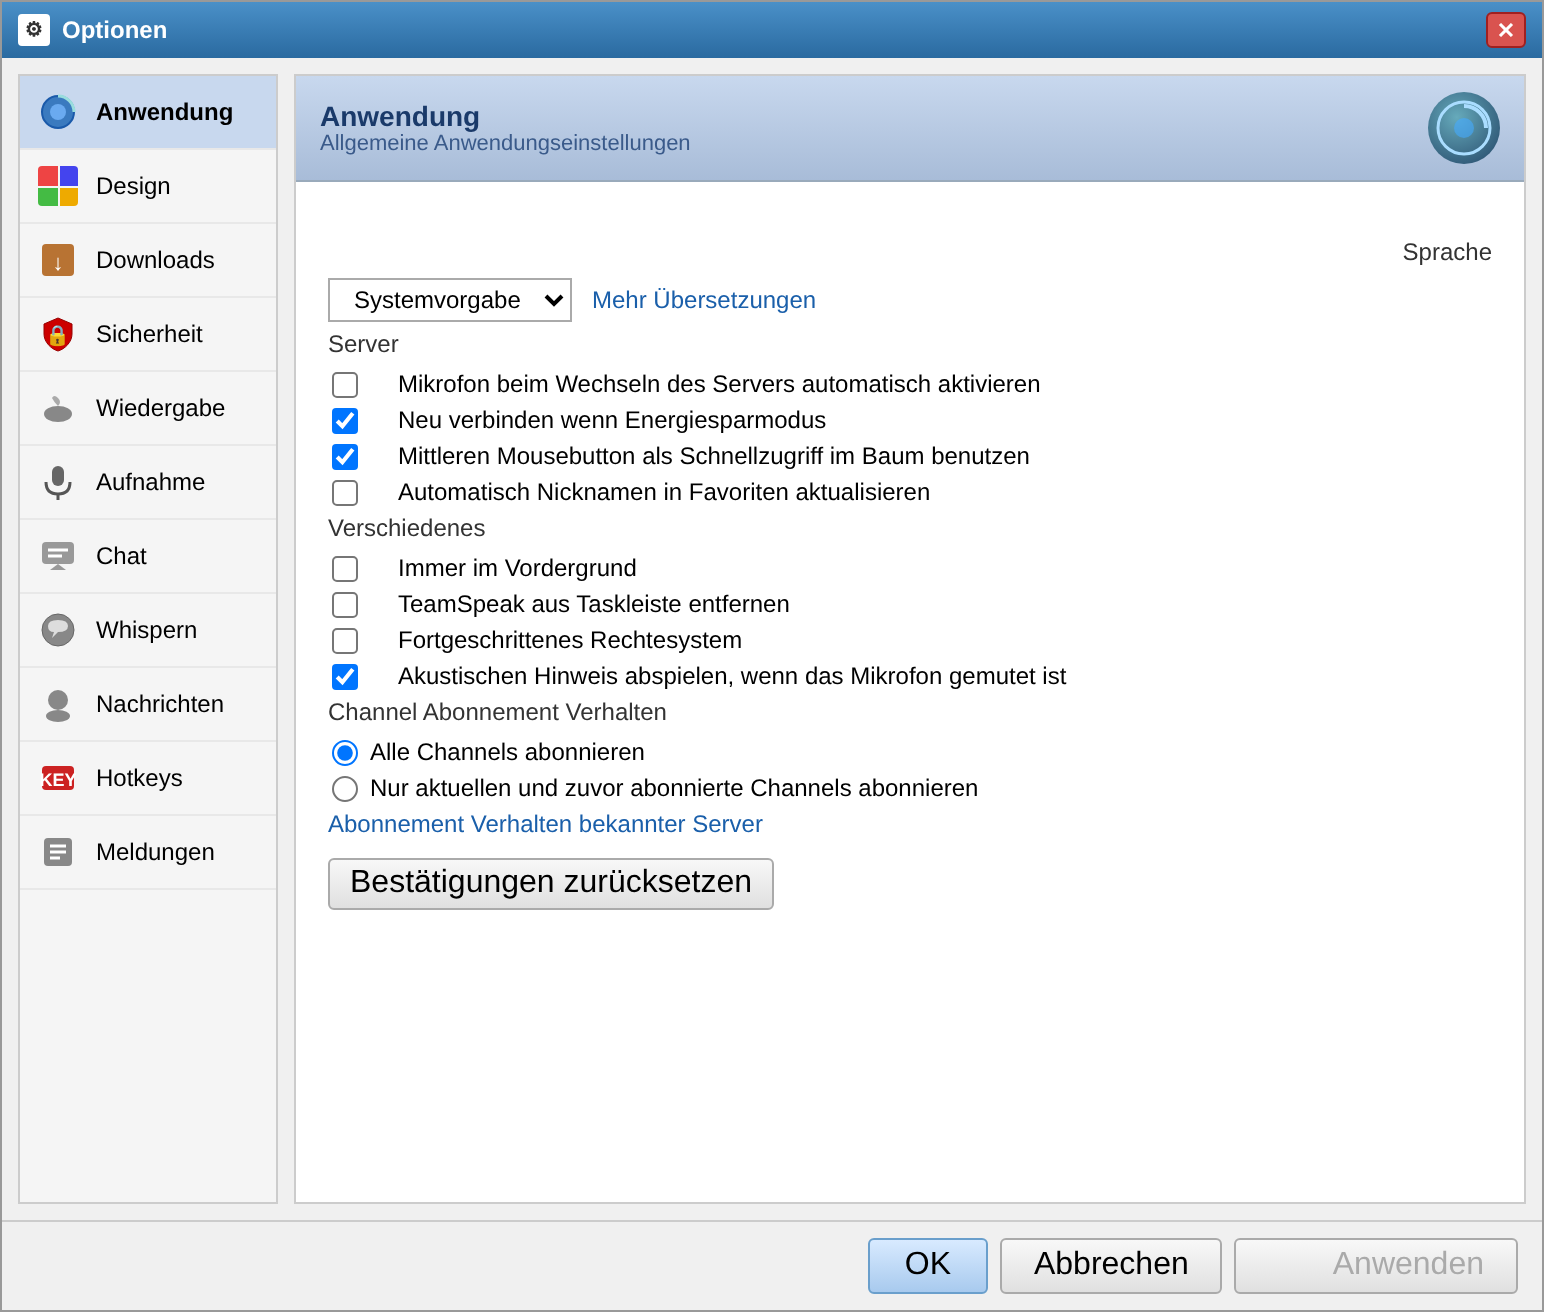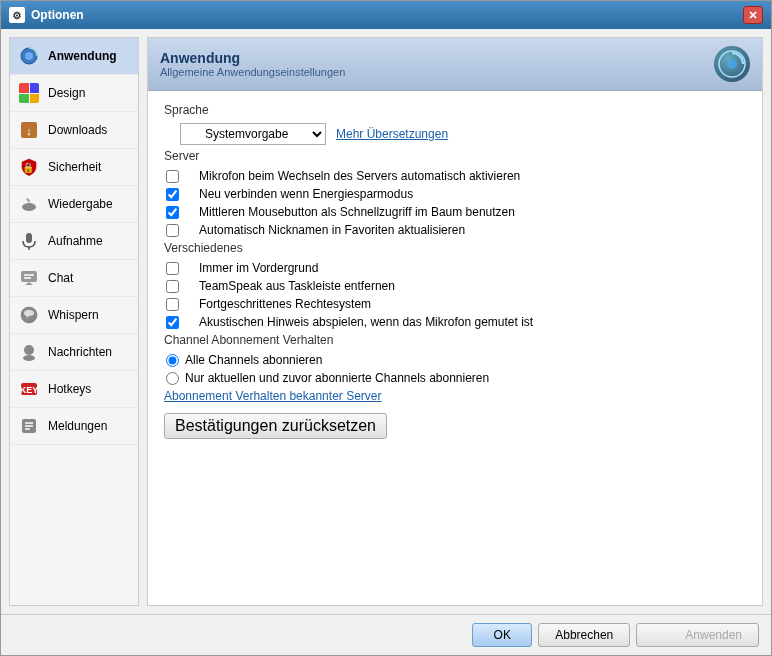--- a/index.html
+++ b/index.html
@@ -134,39 +134,37 @@
       padding: 12px 16px;
       flex: 1;
       overflow-y: auto;
     }
     .section-label {
       font-size: 12px;
       color: #333;
       margin-bottom: 6px;
       font-weight: normal;
     }
-    .section-label:first-child { margin-top: 0; }
+    .section-label:first-child { margin-top: 16px; text-align: right; }
     .dropdown-row {
       display: flex;
       align-items: center;
       gap: 10px;
       margin-bottom: 4px;
     }
     select.dropdown {
       height: 22px;
-      padding: 0 20px;
+      padding: 0 8px;
       border: 1px solid #aaa;
       background: white;
       font-size: 12px;
       min-width: 120px;
-      margin-left: 16px;
     }
     .link {
       color: #1a5faa;
-      text-decoration: underline;
       cursor: pointer;
       font-size: 12px;
     }
     .checkbox-row {
       display: flex;
       align-items: center;
       gap: 20px;
       margin-bottom: 4px;
       padding-left: 2px;
     }
@@ -201,21 +199,21 @@
     .footer {
       padding: 8px 12px;
       display: flex;
       justify-content: flex-end;
       gap: 6px;
       border-top: 1px solid #ccc;
       background: #f0f0f0;
     }
     button.footer-btn {
       padding: 4px 16px;
-      font-size: 12px;
+      font-size: 16px;
       border: 1px solid #aaa;
       background: linear-gradient(to bottom, #f8f8f8, #e0e0e0);
       cursor: pointer;
       border-radius: 3px;
       min-width: 60px;
     }
     button.footer-btn.ok-btn {
       background: linear-gradient(to bottom, #d8eaff, #a8caee);
       border-color: #6a9fcc;
     }

